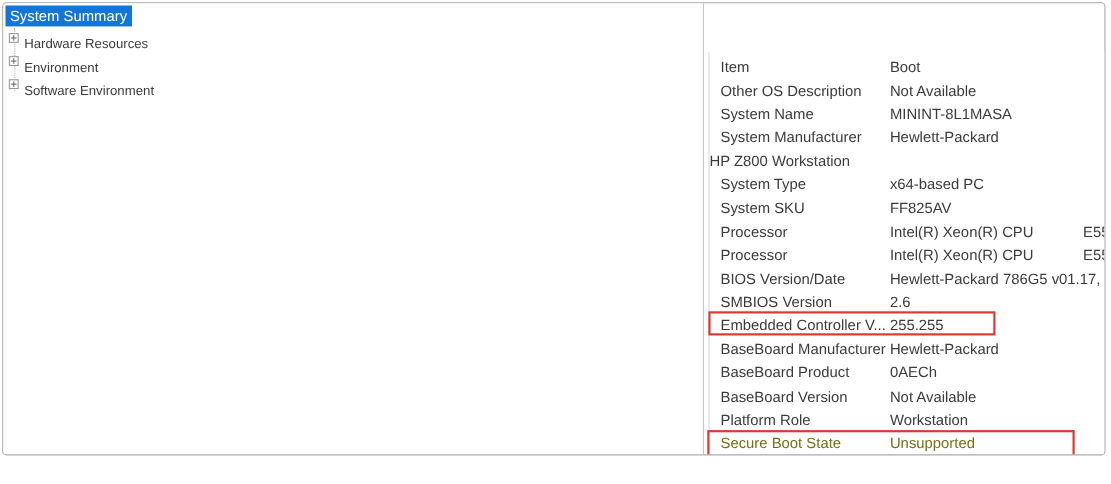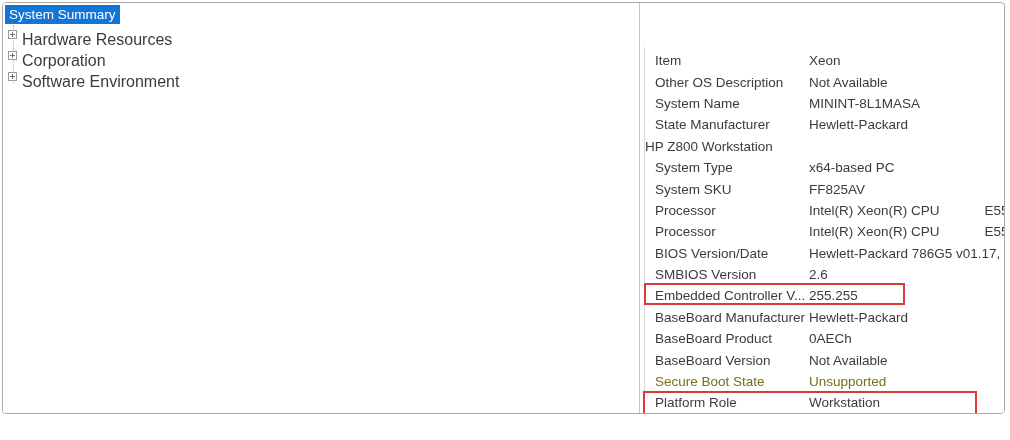--- a/index.html
+++ b/index.html
@@ -31,21 +31,21 @@
     border:1px solid #9a9a9a; background:#ffffff; flex:0 0 auto;
   }
   .plusbox::before {
     content:""; position:absolute; left:1px; right:1px; top:3px; height:1px;
     background:#6e6e6e;
   }
   .plusbox::after {
     content:""; position:absolute; top:1px; bottom:1px; left:3px; width:1px;
     background:#6e6e6e;
   }
-  .tree-label { font-size:16px; color:#3b3b3b; white-space:nowrap;margin-top:10px; }
+  .tree-label { font-size:12px; color:#3b3b3b; white-space:nowrap;margin-top:10px; }
   
   .list-pane {
     position:absolute; left:641px; top:0; right:0; bottom:0;
     border-left:1px solid #dadada; background:#fff;
     overflow:hidden; padding-top:3px;margin-top:44px;
   }
   .lrow { height:21.4px; display:flex; align-items:center; }
   .c-item {
     flex:0 0 164px; padding-left:10px; font-size:13.5px; color:#3b3b3b;
     white-space:pre; overflow:hidden;
@@ -71,45 +71,45 @@
   <div class="tree-pane">
     <div class="tree-guide"></div>
     <div class="tree-selected">System Summary</div>
     <div class="tree-list">
       <div class="tree-row">
         <span class="plusbox"></span>
         <span class="tree-label">Hardware Resources</span>
       </div>
       <div class="tree-row">
         <span class="plusbox"></span>
-        <span class="tree-label">Corporation</span>
+        <span class="tree-label">Environment</span>
       </div>
       <div class="tree-row">
         <span class="plusbox"></span>
         <span class="tree-label">Software Environment</span>
       </div>
     </div>
   </div>
 
   <div class="list-pane">
     <div class="lrow">
       <span class="c-item">Item</span>
-      <span class="c-value">Xeon</span>
+      <span class="c-value">Boot</span>
     </div>
 
     <div class="lrow">
       <span class="c-item">Other OS Description</span>
       <span class="c-value">Not Available</span>
     </div>
     <div class="lrow">
       <span class="c-item">System Name</span>
       <span class="c-value">MININT-8L1MASA</span>
     </div>
     <div class="lrow">
-      <span class="c-item">State Manufacturer</span>
+      <span class="c-item">System Manufacturer</span>
       <span class="c-value">Hewlett-Packard</span>
     </div>
     <div class="lrow">
       <span class="c-value">HP Z800 Workstation</span>
     </div>
     <div class="lrow">
       <span class="c-item">System Type</span>
       <span class="c-value">x64-based PC</span>
     </div>
     <div class="lrow">
@@ -142,26 +142,26 @@
     </div>
     <div class="lrow">
       <span class="c-item">BaseBoard Product</span>
       <span class="c-value">0AECh</span>
     </div>
     <div class="lrow">
       <span class="c-item">BaseBoard Version</span>
       <span class="c-value">Not Available</span>
     </div>
     <div class="lrow">
+      <span class="c-item">Platform Role</span>
+      <span class="c-value">Workstation</span>
+    </div>
+    <div class="lrow">
       <span class="c-item hl">Secure Boot State</span>
       <span class="c-value hl">Unsupported</span>
-    </div>
-    <div class="lrow">
-      <span class="c-item">Platform Role</span>
-      <span class="c-value">Workstation</span>
     </div>
     <div class="lrow">
       <span class="c-value hl">Binding Not Possible</span>
     </div>
   </div>
 
   <div class="redbox redbox-bios"></div>
   <div class="redbox redbox-secure"></div>
 
 </div>

